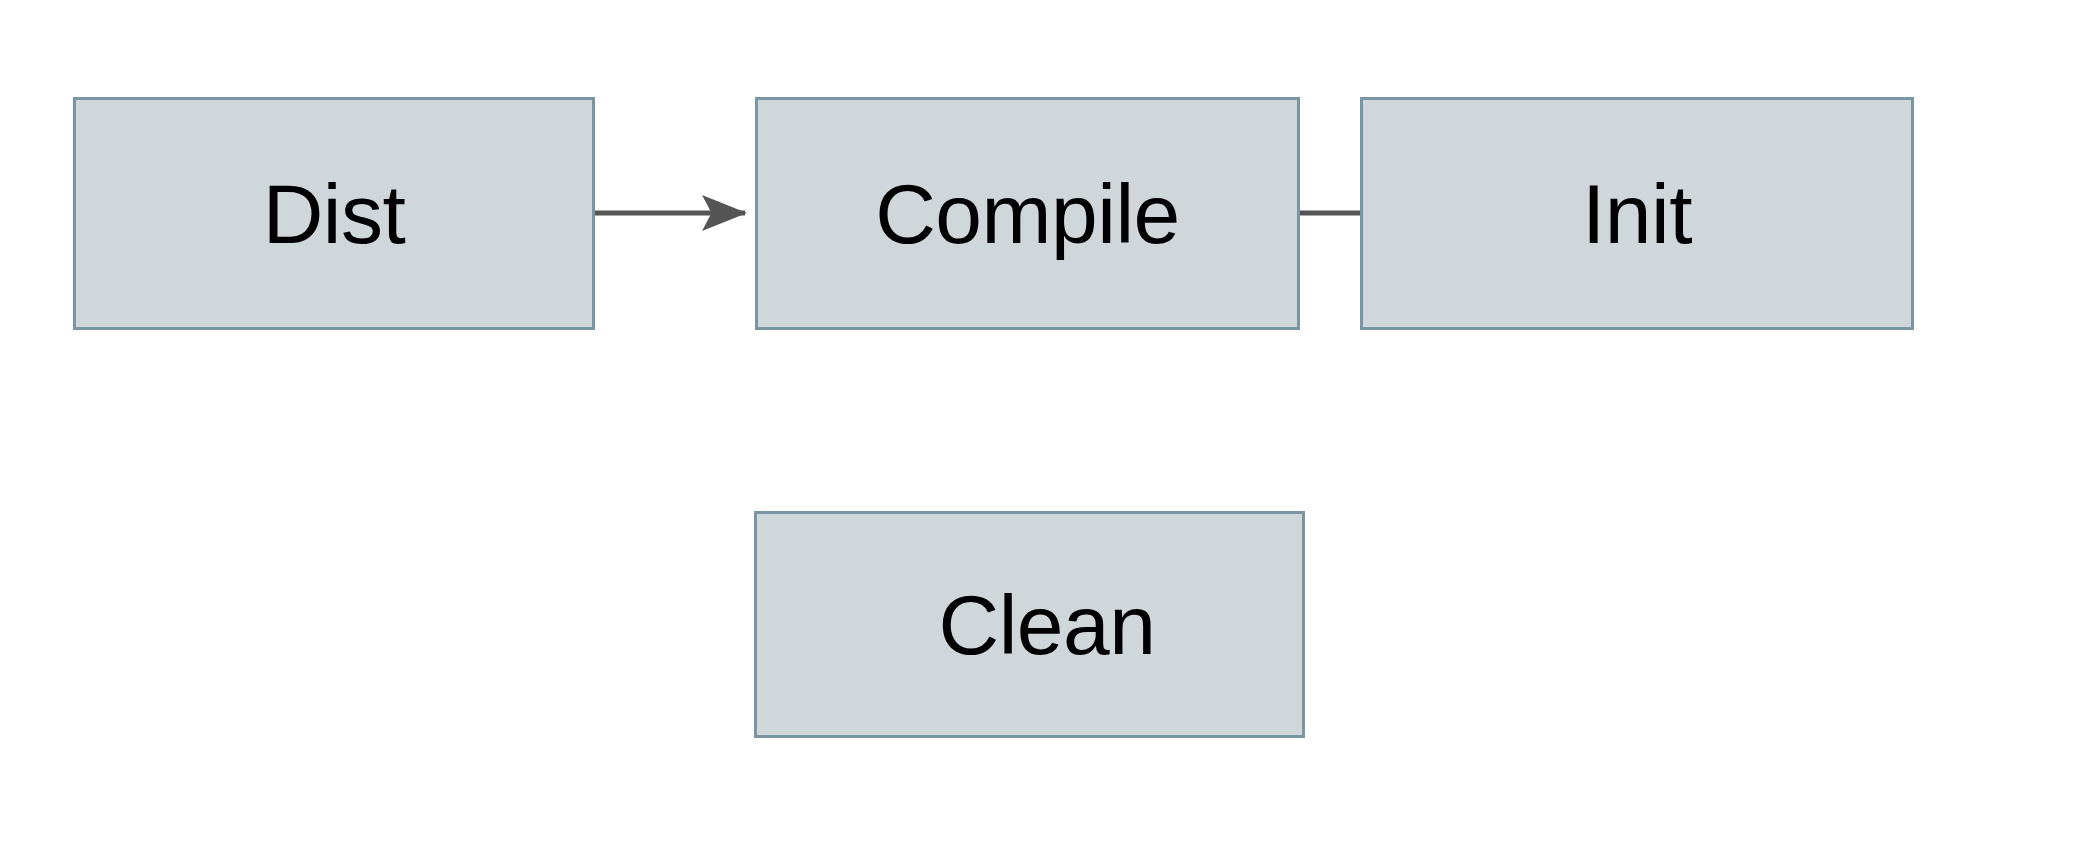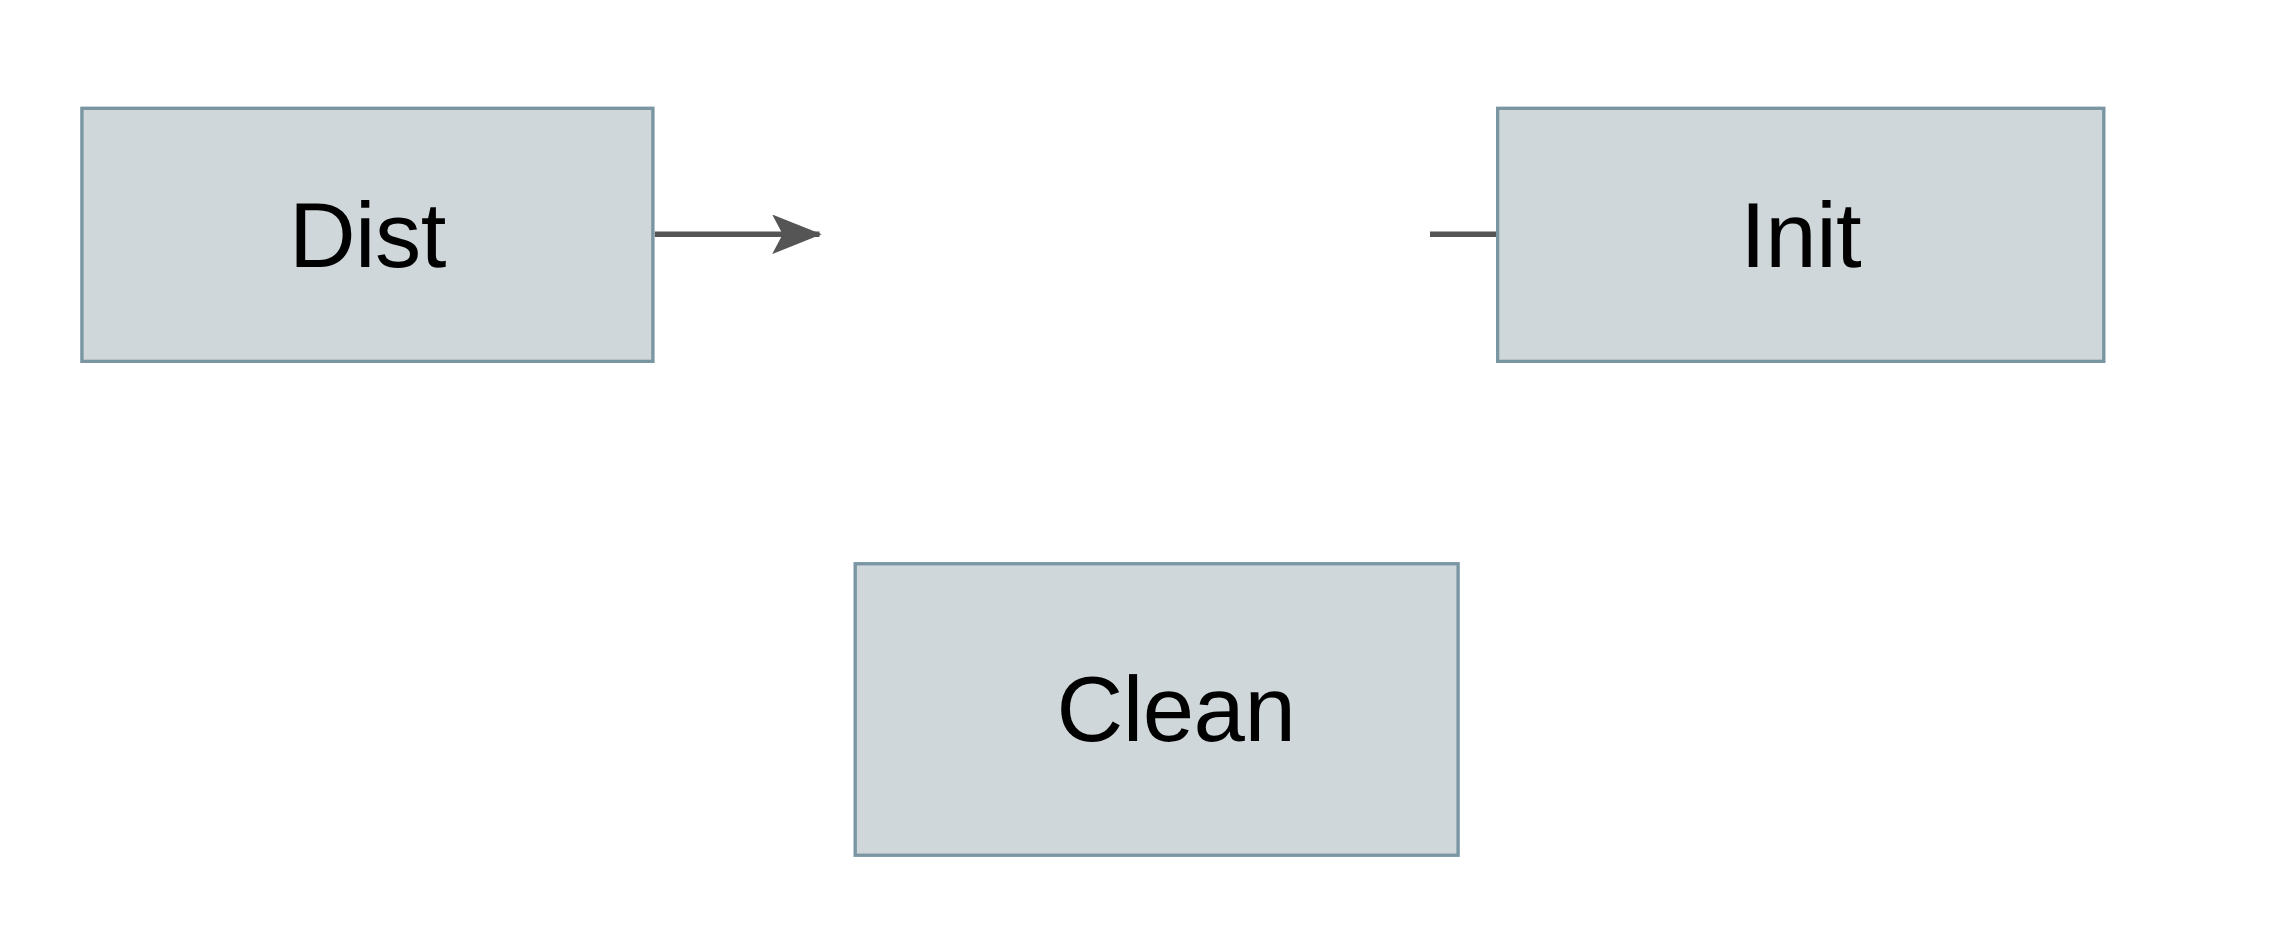--- a/index.html
+++ b/index.html
@@ -72,22 +72,25 @@
     </g>
   </svg>
 
   <div class="edge-hit" style="left:595px; top:196px; width:160px;"></div>
   <div class="edge-hit" style="left:1300px; top:196px; width:113px;"></div>
 
   <div class="node" style="left:73px; top:97px; width:522px; height:233px;">
     <span class="node-label">Dist</span>
   </div>
 
+  <div class="node" style="left:755px; top:97px; width:545px; height:233px;">
+    <span class="node-label">Compile</span>
+  </div>
 
   <div class="node" style="left:1360px; top:97px; width:554px; height:233px;justify-content:center;">
     <span class="node-label">Init</span>
   </div>
 
-  <div class="node" style="left:776px; top:511px; width:551px; height:268px;padding-left:35px;">
+  <div class="node" style="left:754px; top:511px; width:551px; height:227px;padding-left:35px;">
     <span class="node-label">Clean</span>
   </div>
 
 </div>
 
 </body></html>

